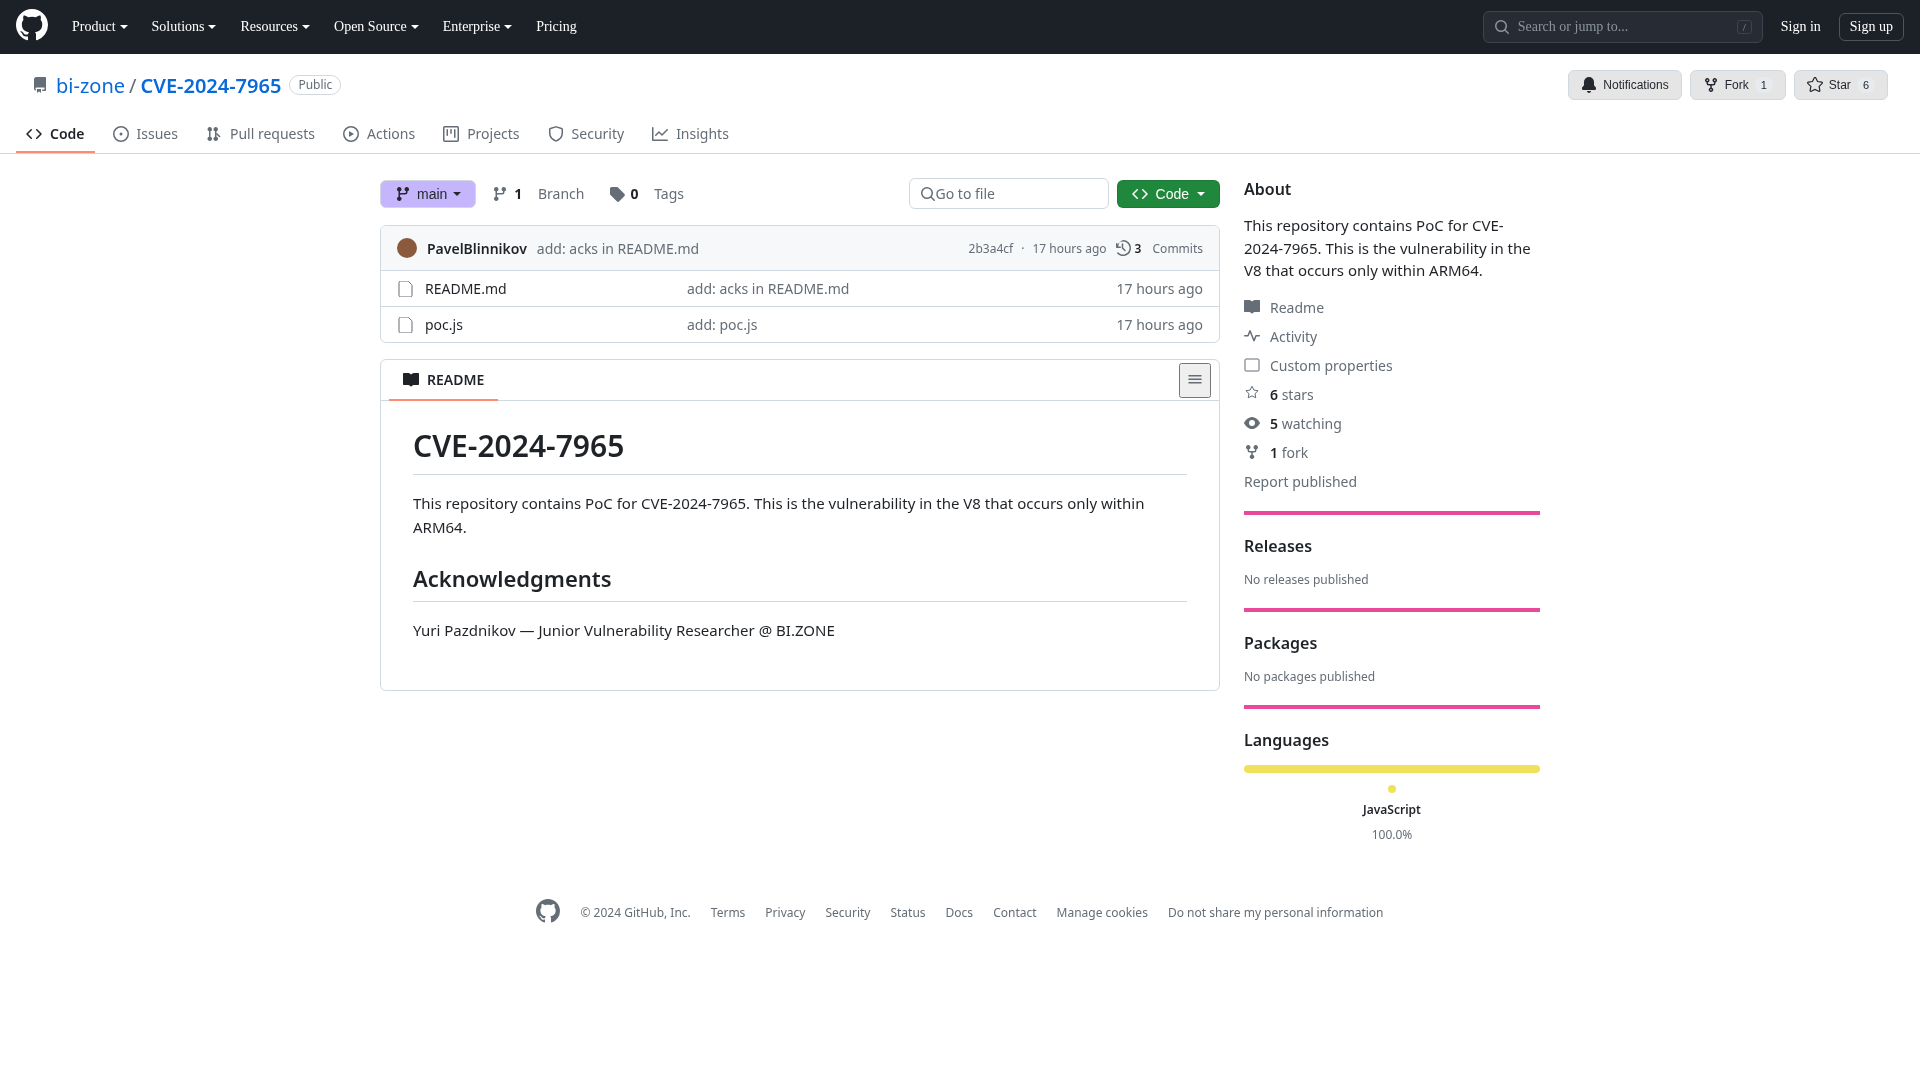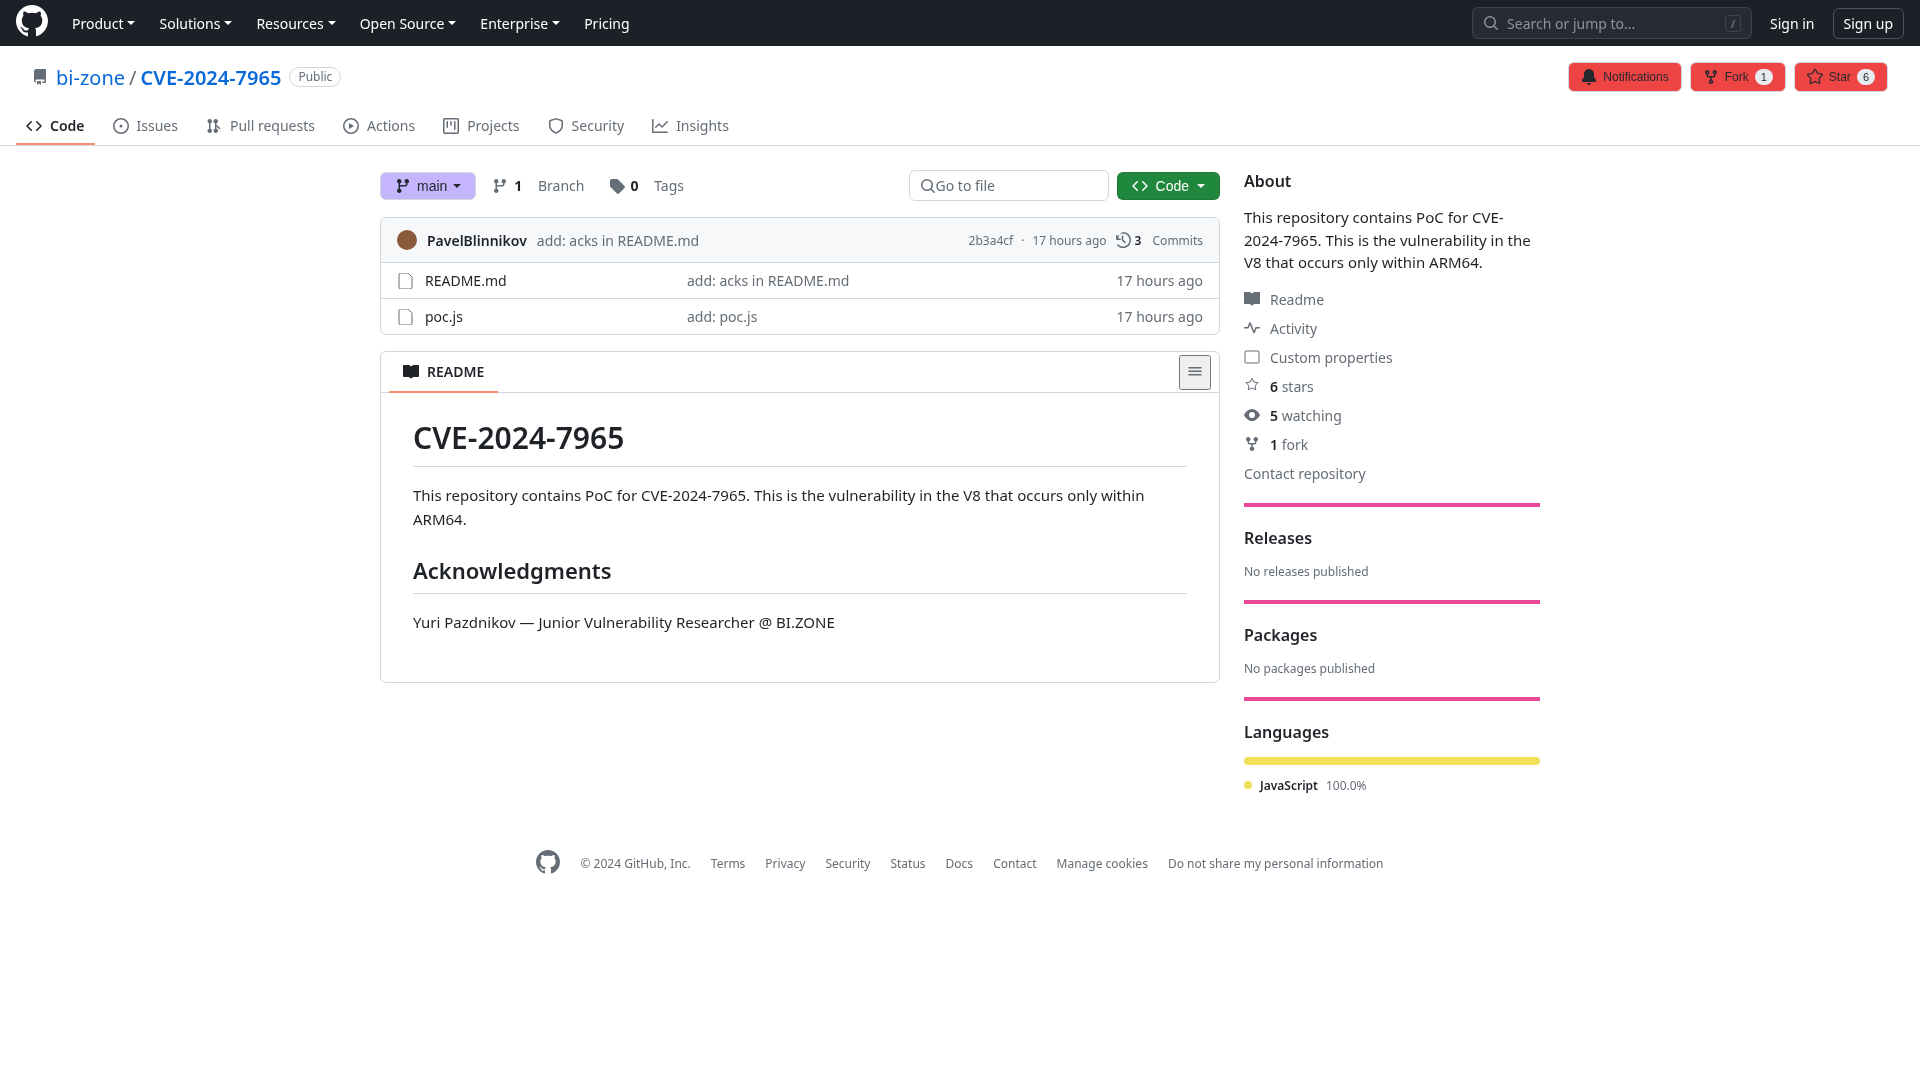--- a/index.html
+++ b/index.html
@@ -11,24 +11,25 @@
       font-family: -apple-system, BlinkMacSystemFont, "Segoe UI", "Noto Sans", Helvetica, Arial, sans-serif;
       color: #1f2328;
       font-size: 14px;
       background: #fff;
     }
     a { text-decoration: none; color: inherit; }
     
     
     .header {
       background: #1c2128;
-      height: 46px;
+      height: 54px;
       display: flex;
       align-items: center;
       padding: 0 16px;
+      font-family: Liberation Serif, serif;
     }
     .logo svg { fill: #fff; }
     .nav-links {
       display: flex;
       margin-left: 14px;
       gap: 4px;
     }
     .nav-link {
       color: #fff;
       padding: 8px 10px;
@@ -83,21 +84,21 @@
       border-radius: 2em;
       padding: 0 8px;
       margin-left: 8px;
       line-height: 18px;
     }
     .repo-actions { margin-left: auto; display: flex; gap: 8px; }
     .btn {
       display: inline-flex;
       align-items: center;
       gap: 6px;
-      background: #ef4444;
+      background: #e5e5e5;
       border: 1px solid #d1d9e0;
       border-radius: 6px;
       padding: 4px 12px;
       font-size: 12px;
       line-height: 20px;
       color: #24292f;
     }
     .btn .count {
       background: #e8ebee;
       border-radius: 2em;
@@ -275,20 +276,21 @@
       height: 8px;
       border-radius: 4px;
       background: #f1e05a;
       margin: 12px 0;
     }
     .lang-item {
       display: flex;
       align-items: center;
       gap: 8px;
       font-size: 12px;
+      flex-direction: column;
     }
     .lang-dot { width: 8px; height: 8px; border-radius: 50%; background: #f1e05a; }
     .lang-item b { font-weight: 600; }
     .lang-item span { color: #656d76; }
     
     
     .footer {
       border-top: 0;
       padding: 32px 0;
       display: flex;
@@ -617,21 +619,21 @@
         </a>
       <a class="side-link">
           <span class="octicon">
             <svg width="16" height="16" viewBox="0 0 16 16" fill="currentColor">
               <path d="M5 5.372v.878c0 .414.336.75.75.75h4.5a.75.75 0 00.75-.75v-.878a2.25 2.25 0 111.5 0v.878a2.25 2.25 0 01-2.25 2.25h-1.5v2.128a2.251 2.251 0 11-1.5 0V8.5h-1.5A2.25 2.25 0 013.5 6.25v-.878a2.25 2.25 0 111.5 0z"></path>
             </svg>
           </span>
           <span><b>1</b> <span>fork</span></span>
         </a>
     </div>
-    <a class="report-link">Contact repository</a>
+    <a class="report-link">Report published</a>
 
     <div class="side-section">
       <h2>Releases</h2>
       <p class="side-muted">No releases published</p>
     </div>
     <div class="side-section">
       <h2>Packages</h2>
       <p class="side-muted">No packages published</p>
     </div>
     <div class="side-section">

